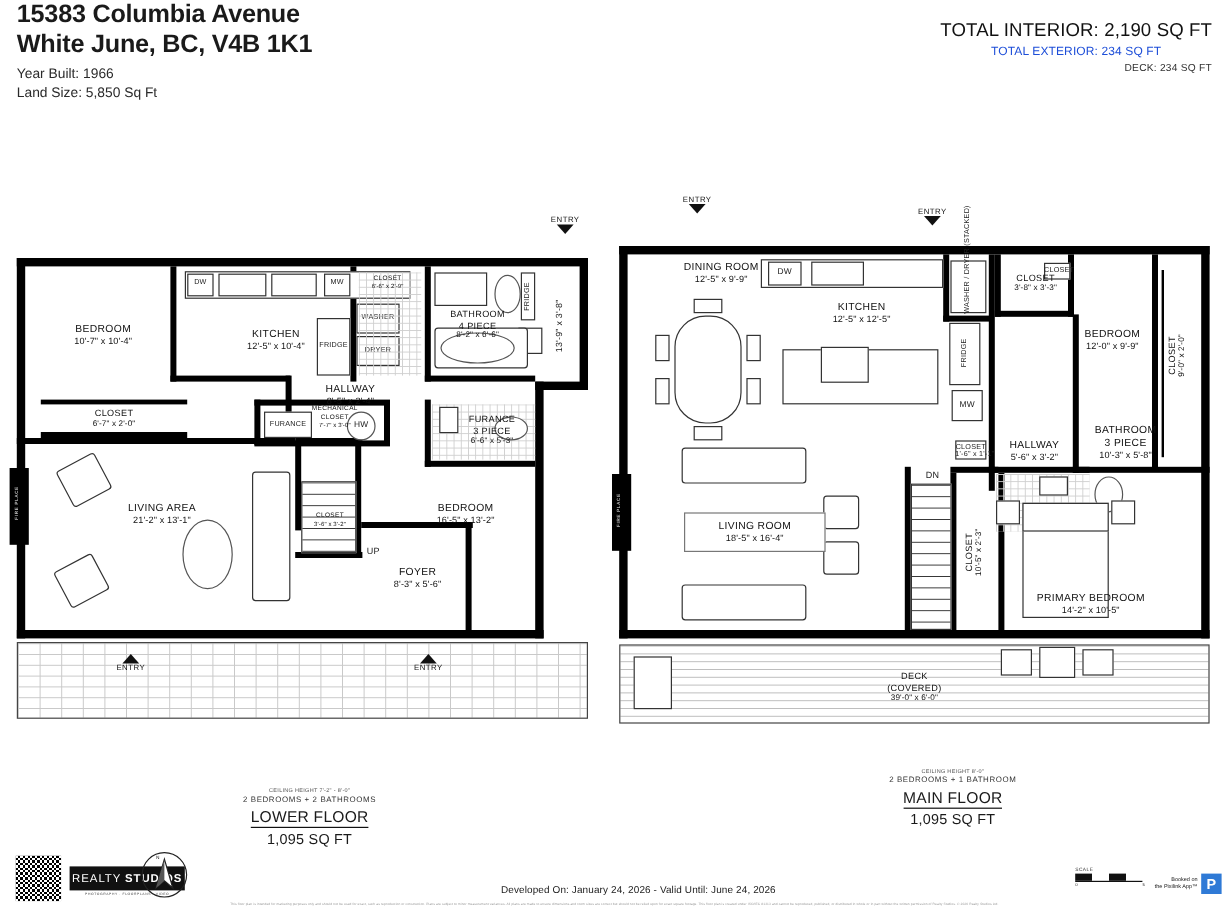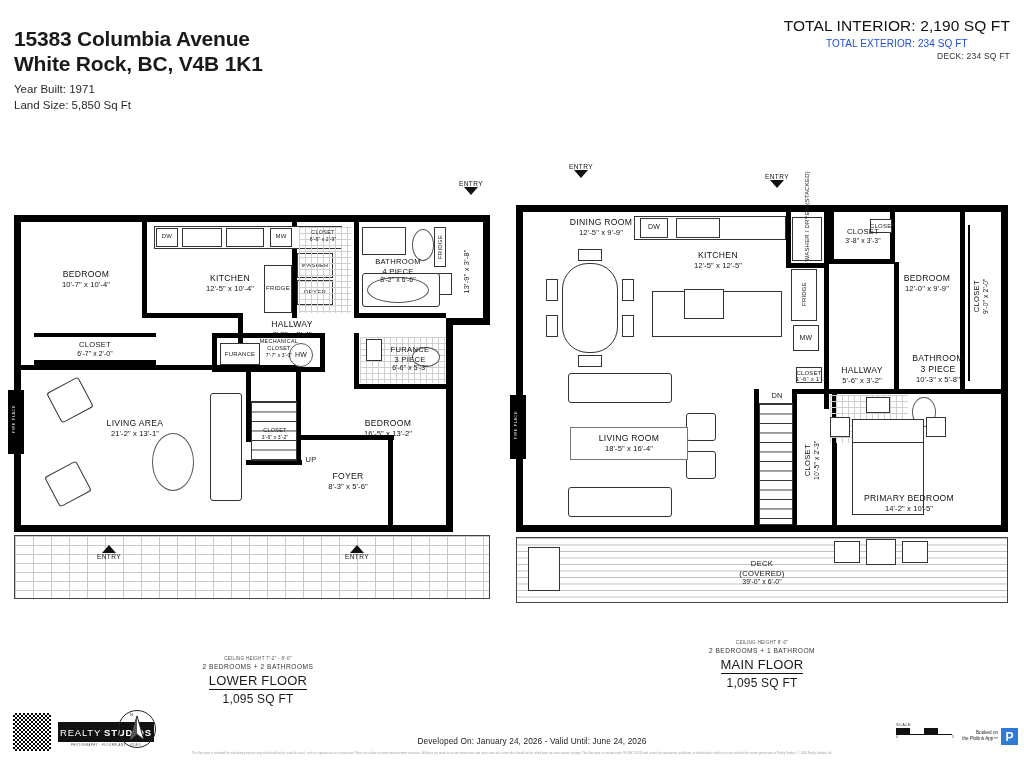--- a/index.html
+++ b/index.html
@@ -8,21 +8,21 @@
     width:1024px; height:768px;
     background:#ffffff;
     font-family:"Liberation Sans", sans-serif;
     color:#1a1a1a;
     position:relative;
     overflow:hidden;
   }
   .page { position:absolute; inset:0; }
 
   
-  .hdr-left { position:absolute; left:14px; top:27px; }
+  .hdr-left { position:absolute; left:14px; top:0; }
   .addr1 { font-size:21px; font-weight:bold; letter-spacing:-0.2px; line-height:1.18; }
   .addr2 { font-size:21px; font-weight:bold; letter-spacing:-0.2px; line-height:1.18; }
   .meta { font-size:11.5px; line-height:1.45; color:#2a2a2a; margin-top:4px; }
 
   .hdr-right { position:absolute; right:14px; top:16px; text-align:right; }
   .tot1 { font-size:15.5px; letter-spacing:0.1px; line-height:1.35; color:#111; }
   .tot2 { font-size:10px; letter-spacing:0.1px; line-height:1.35; color:#1d4ed8;text-align:center; }
   .tot3 { font-size:8.5px; letter-spacing:0.2px; margin-top:1px; color:#333; }
 
   
@@ -123,22 +123,22 @@
   .pbadge { position:absolute; width:17px; height:17px; background:#2f7ad6; color:#fff;
             font-size:12px; font-weight:bold; display:flex; align-items:center; justify-content:center; }
 </style>
 </head>
 <body>
 
 <div class="page">
 
   <div class="hdr-left">
     <div class="addr1">15383 Columbia Avenue</div>
-    <div class="addr2">White Rock, BC, V4B 1K1</div>
-    <div class="meta">Year Built: 1971</div>
+    <div class="addr2">White June, BC, V4B 1K1</div>
+    <div class="meta">Year Built: 1966</div>
     <div class="meta" style="margin-top:0">Land Size: 5,850 Sq Ft</div>
   </div>
 
   <div class="hdr-right">
     <div class="tot1">TOTAL INTERIOR: 2,190 SQ FT</div>
     <div class="tot2">TOTAL EXTERIOR: 234 SQ FT</div>
     <div class="tot3">DECK: 234 SQ FT</div>
   </div>
 
   <div class="plan" style="left:14px; top:205px; width:490px; height:420px;">
@@ -419,21 +419,21 @@
     </div>
   </div>
 
   <div class="cap" style="left:108px; top:656px;">
     <div class="ch">CEILING HEIGHT 7'-2" - 8'-0"</div>
     <div class="bb">2 BEDROOMS + 2 BATHROOMS</div>
     <div><span class="nm">LOWER FLOOR</span></div>
     <div class="sf">1,095 SQ FT</div>
   </div>
 
-  <div class="cap" style="left:612px; top:640px;">
+  <div class="cap" style="left:644px; top:640px;">
     <div class="ch">CEILING HEIGHT 8'-0"</div>
     <div class="bb">2 BEDROOMS + 1 BATHROOM</div>
     <div><span class="nm">MAIN FLOOR</span></div>
     <div class="sf">1,095 SQ FT</div>
   </div>
 
   <div class="qr" style="left:12px; top:712px;"></div>
 
   <div class="logo" style="left:58px; top:722px; width:96px; height:20px;">
     <span class="a1">REALTY</span>

